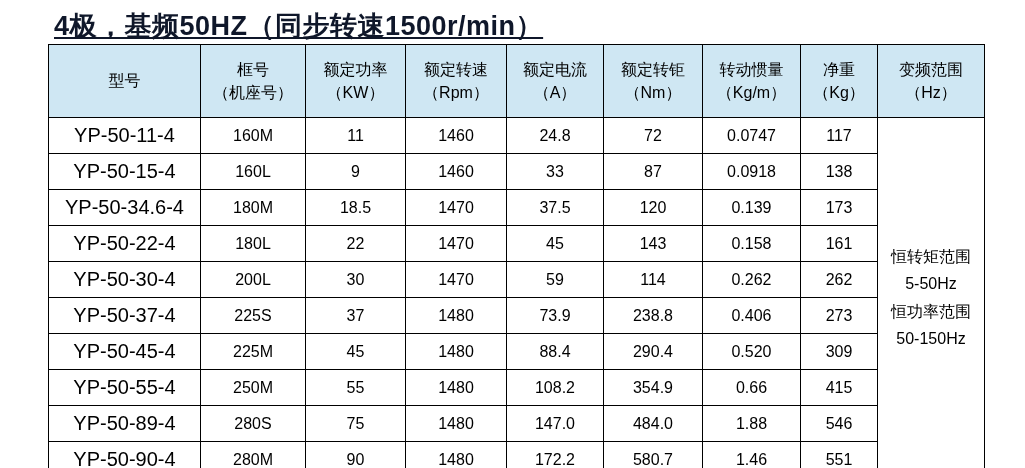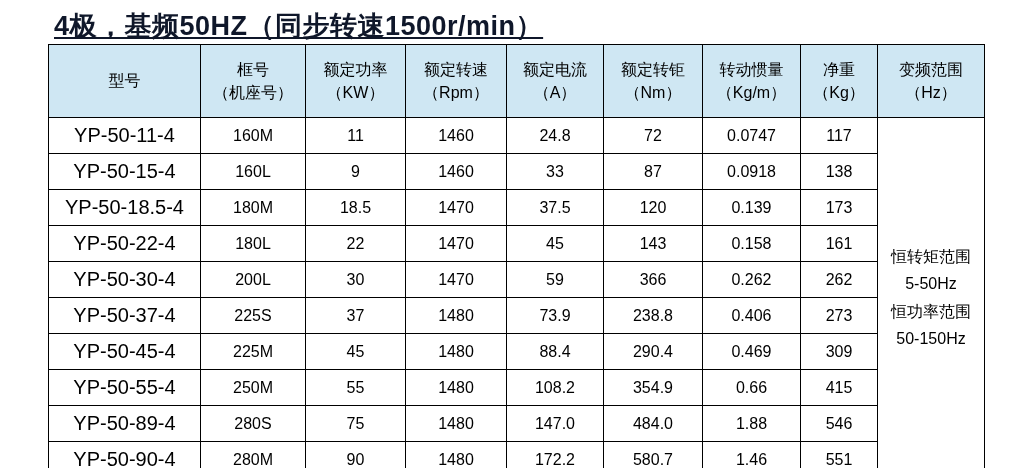--- a/index.html
+++ b/index.html
@@ -162,21 +162,21 @@
           <td class="model">YP-50-15-4</td>
           <td>160L</td>
           <td>9</td>
           <td>1460</td>
           <td>33</td>
           <td>87</td>
           <td>0.0918</td>
           <td>138</td>
         </tr>
         <tr>
-          <td class="model">YP-50-18.5-4</td>
+          <td class="model">YP-50-34.6-4</td>
           <td>180M</td>
           <td>18.5</td>
           <td>1470</td>
           <td>37.5</td>
           <td>120</td>
           <td>0.139</td>
           <td>173</td>
         </tr>
         <tr>
           <td class="model">YP-50-22-4</td>
@@ -187,42 +187,42 @@
           <td>143</td>
           <td>0.158</td>
           <td>161</td>
         </tr>
         <tr>
           <td class="model">YP-50-30-4</td>
           <td>200L</td>
           <td>30</td>
           <td>1470</td>
           <td>59</td>
-          <td>366</td>
+          <td>114</td>
           <td>0.262</td>
           <td>262</td>
         </tr>
         <tr>
           <td class="model">YP-50-37-4</td>
           <td>225S</td>
           <td>37</td>
           <td>1480</td>
           <td>73.9</td>
           <td>238.8</td>
           <td>0.406</td>
           <td>273</td>
         </tr>
         <tr>
           <td class="model">YP-50-45-4</td>
           <td>225M</td>
           <td>45</td>
           <td>1480</td>
           <td>88.4</td>
           <td>290.4</td>
-          <td>0.469</td>
+          <td>0.520</td>
           <td>309</td>
         </tr>
         <tr>
           <td class="model">YP-50-55-4</td>
           <td>250M</td>
           <td>55</td>
           <td>1480</td>
           <td>108.2</td>
           <td>354.9</td>
           <td>0.66</td>

